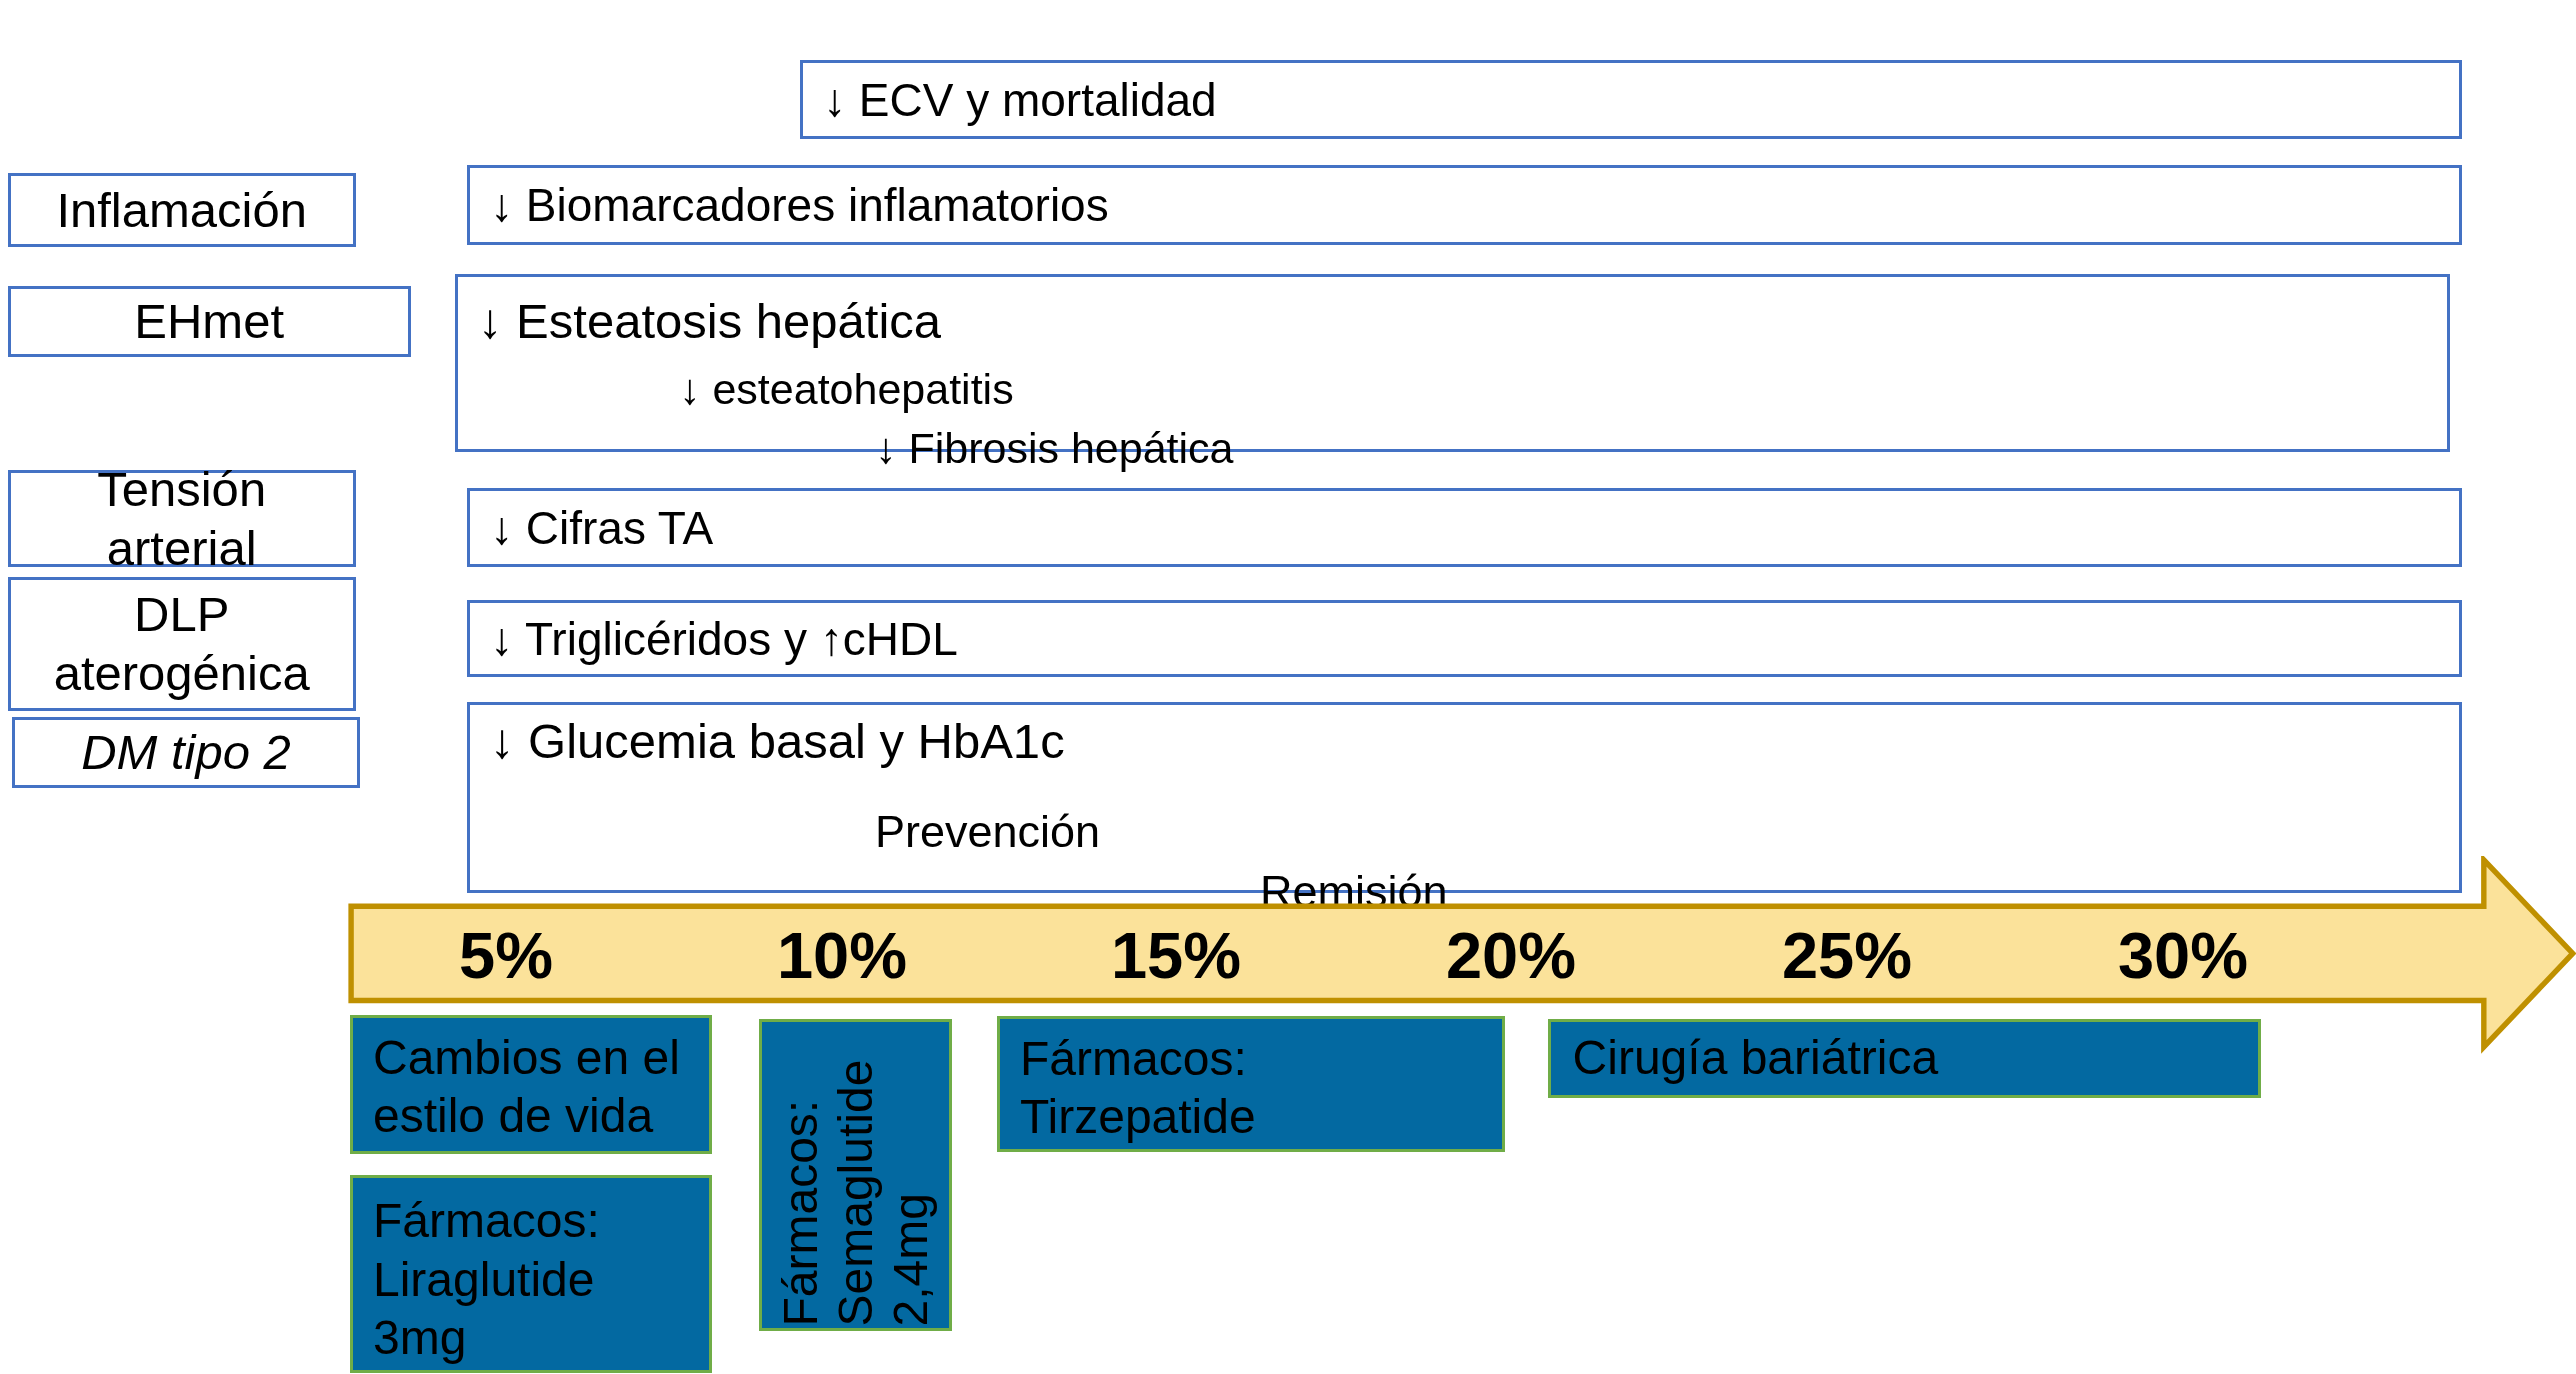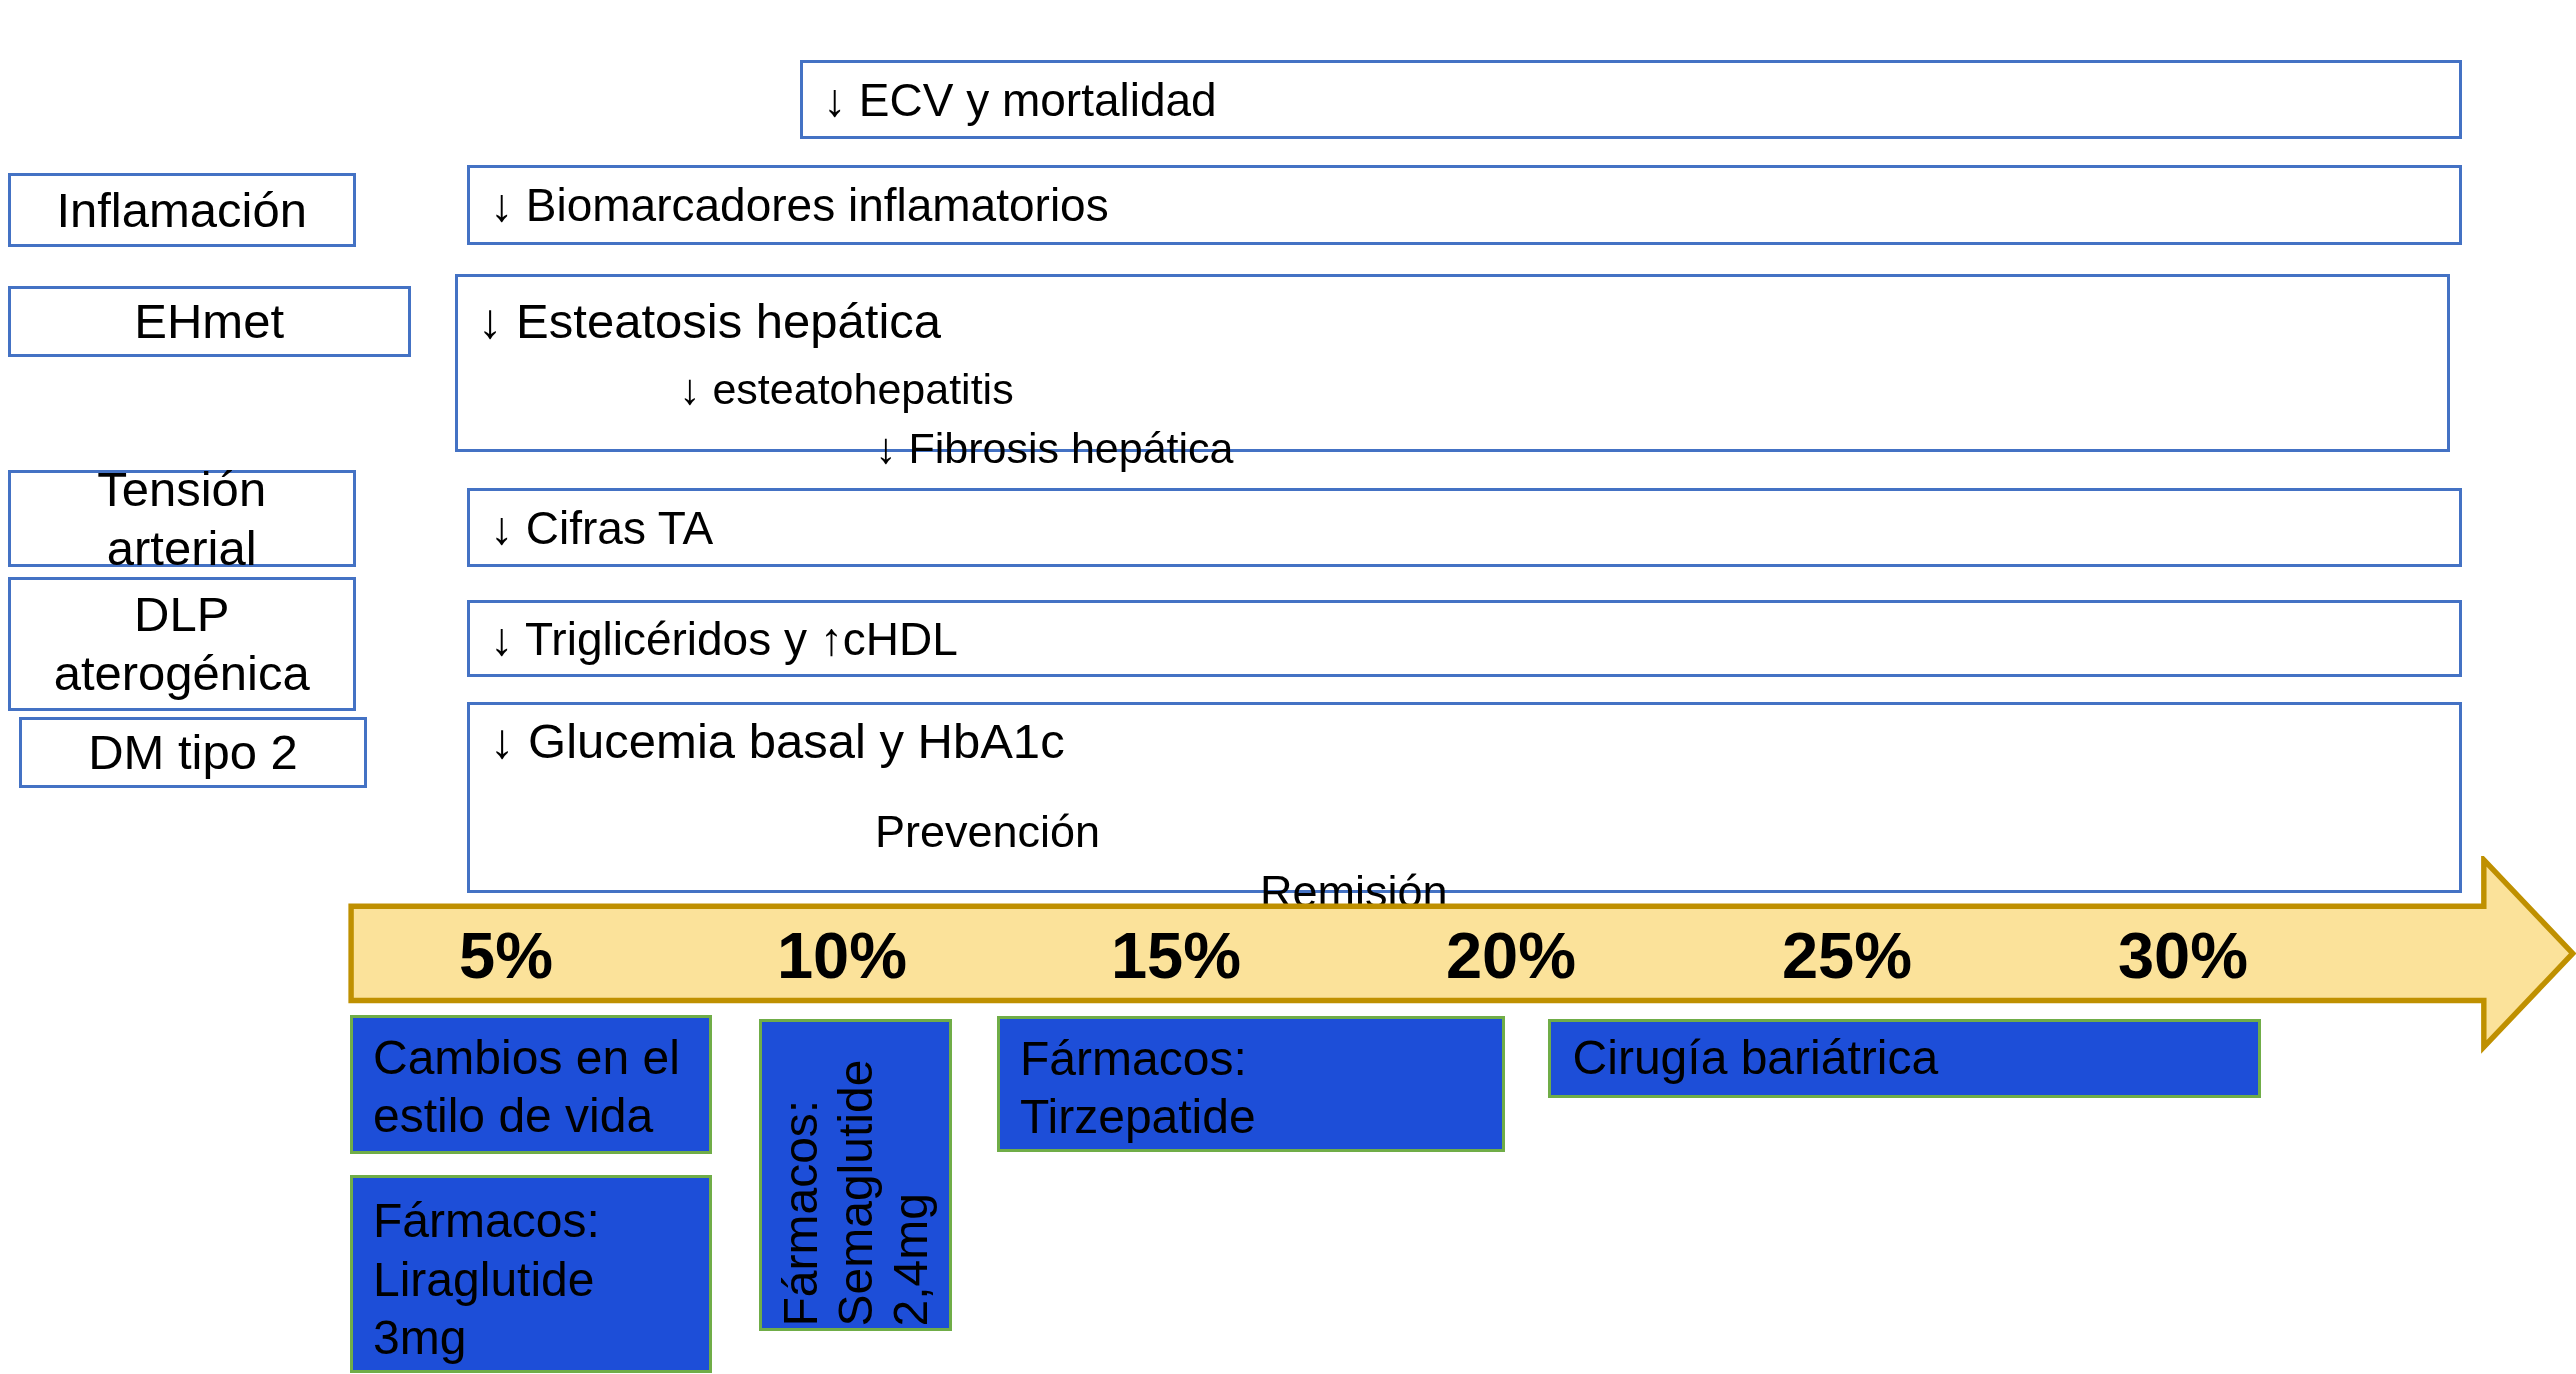--- a/index.html
+++ b/index.html
@@ -12,41 +12,41 @@
   .leftlabel{display:flex;align-items:center;justify-content:center;text-align:center;
     font-size:49px;line-height:1.2;white-space:pre-line;}
   .effect-single{display:flex;align-items:center;padding-left:20px;font-size:46px;}
   .effect-multi{font-size:49px;}
   
   #lb-ecv{left:7.7px;top:6.2px;width:348px;height:128px;}
   #lb-infl{left:7.7px;top:173px;width:348px;height:74px;}
   #lb-ehmet{left:7.7px;top:286px;width:403px;height:71px;}
   #lb-tension{left:7.7px;top:470px;width:348px;height:97px;}
   #lb-dlp{left:7.7px;top:577px;width:348px;height:134px;}
-  #lb-dm{left:19px;top:717px;width:348px;height:71px;}
+  #lb-dm{left:12px;top:717px;width:348px;height:71px;font-style:italic;}
   
   #fx-ecv{left:800px;top:60px;width:1662px;height:79px;}
   #fx-infl{left:467px;top:165px;width:1995px;height:80px;}
   #fx-ehmet{left:455px;top:274px;width:1995px;height:178px;padding-top:14px;}
   #fx-tension{left:467px;top:488px;width:1995px;height:79px;}
   #fx-dlp{left:467px;top:600px;width:1995px;height:77px;}
   #fx-dm{left:467px;top:702px;width:1995px;height:191px;padding-top:6.2px;}
   .fx-line1{margin-left:20px;font-size:49px;line-height:1.25;}
   #fx-ehmet .fx-line2{margin-left:221px;font-size:43px;margin-top:12.4px;}
   #fx-ehmet .fx-line3{margin-left:417px;font-size:43px;margin-top:10.8px;}
   #fx-dm .fx-line2{margin-left:405px;font-size:45px;margin-top:34px;}
   #fx-dm .fx-line3{margin-left:790px;font-size:45px;margin-top:8px;}
   
   #arrow-svg{position:absolute;left:348px;top:856px;width:2234px;height:201px;}
   .pct{position:absolute;top:955px;transform:translate(-50%,-50%);
     font-size:65px;font-weight:bold;white-space:nowrap;}
   #pct-0{left:506px;} #pct-1{left:842px;} #pct-2{left:1176px;}
   #pct-3{left:1511px;} #pct-4{left:1847px;} #pct-5{left:2183px;}
   
-  .greenbox{position:absolute;border:3.1px solid #70AD47;background:#1d4ed8;box-sizing:border-box;
+  .greenbox{position:absolute;border:3.1px solid #70AD47;background:#0369a1;box-sizing:border-box;
     font-size:48px;line-height:1.22;white-space:pre-line;}
   #gb-lifestyle{left:350px;top:1015px;width:362px;height:139px;padding:10.8px 0 0 20px;}
   #gb-liraglutide{left:350px;top:1175px;width:362px;height:198px;padding:14px 0 0 20px;}
   #gb-semaglutide{left:759px;top:1019px;width:193px;height:312px;}
   #gb-tirzepatide{left:997px;top:1016px;width:508px;height:136px;padding:10.8px 0 0 20px;}
   #gb-surgery{left:1548px;top:1019px;width:713px;height:79px;padding:0 0 0 21.6px;
     display:flex;align-items:center;}
   .rotated{position:absolute;left:50%;top:50%;
     transform:translate(-50%,-50%) rotate(-90deg);
     width:303px;text-align:left;white-space:pre-line;line-height:1.15;}

